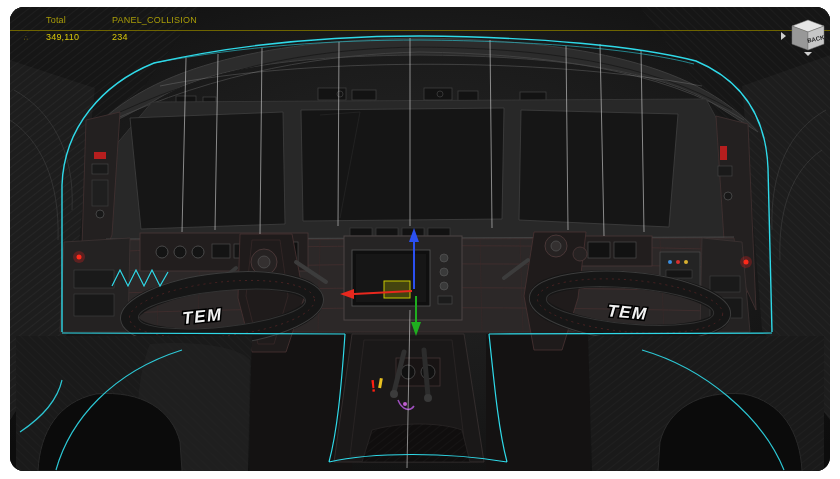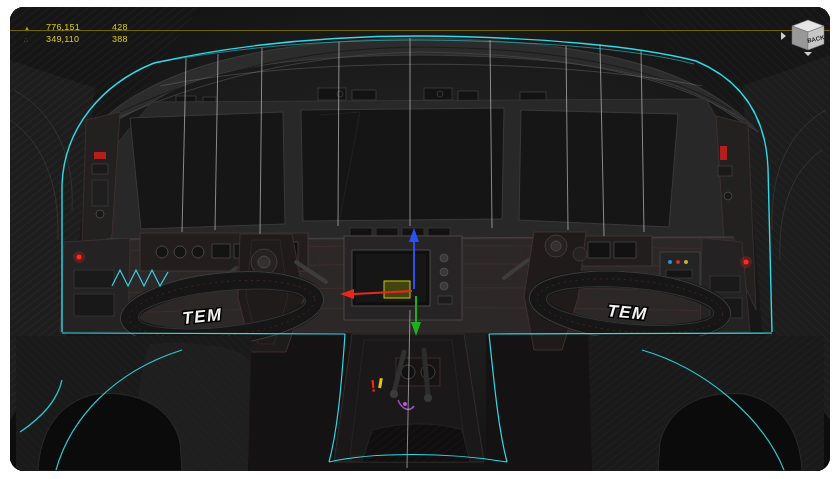--- a/index.html
+++ b/index.html
@@ -260,25 +260,25 @@
       <polygon points="792,26 808,32 808,50 792,44" fill="#989898" stroke="#777777" stroke-width=".5"></polygon>
       <polygon points="808,32 824,26 824,44 808,50" fill="#c6c6c6" stroke="#777777" stroke-width=".5"></polygon>
       <text x="816" y="41" text-anchor="middle" font-size="6" font-weight="bold" fill="#222222" transform="rotate(-12 816 40)">BACK</text>
       <polygon points="786,36 781,32 781,40" fill="#cfcfcf"></polygon>
       <polygon points="808,56 804,52 812,52" fill="#cfcfcf"></polygon>
     </g>
   </g>
 </svg>
 
 <div class="stats">
+  <div class="grid stats-header">
+    <span class="icon-cell"></span>
+    <span>Total</span>
+    <span>PANEL_COLLISION</span>
+  </div>
   <div class="stats-rows">
-    <div class="grid">
-      <span class="icon-cell">▲</span>
-      <span>776,151</span>
-      <span>428</span>
-    </div>
     <div class="grid">
       <span class="icon-cell">∴</span>
       <span>349,110</span>
-      <span>388</span>
+      <span>234</span>
     </div>
   </div>
 </div>
 
 </body></html>

